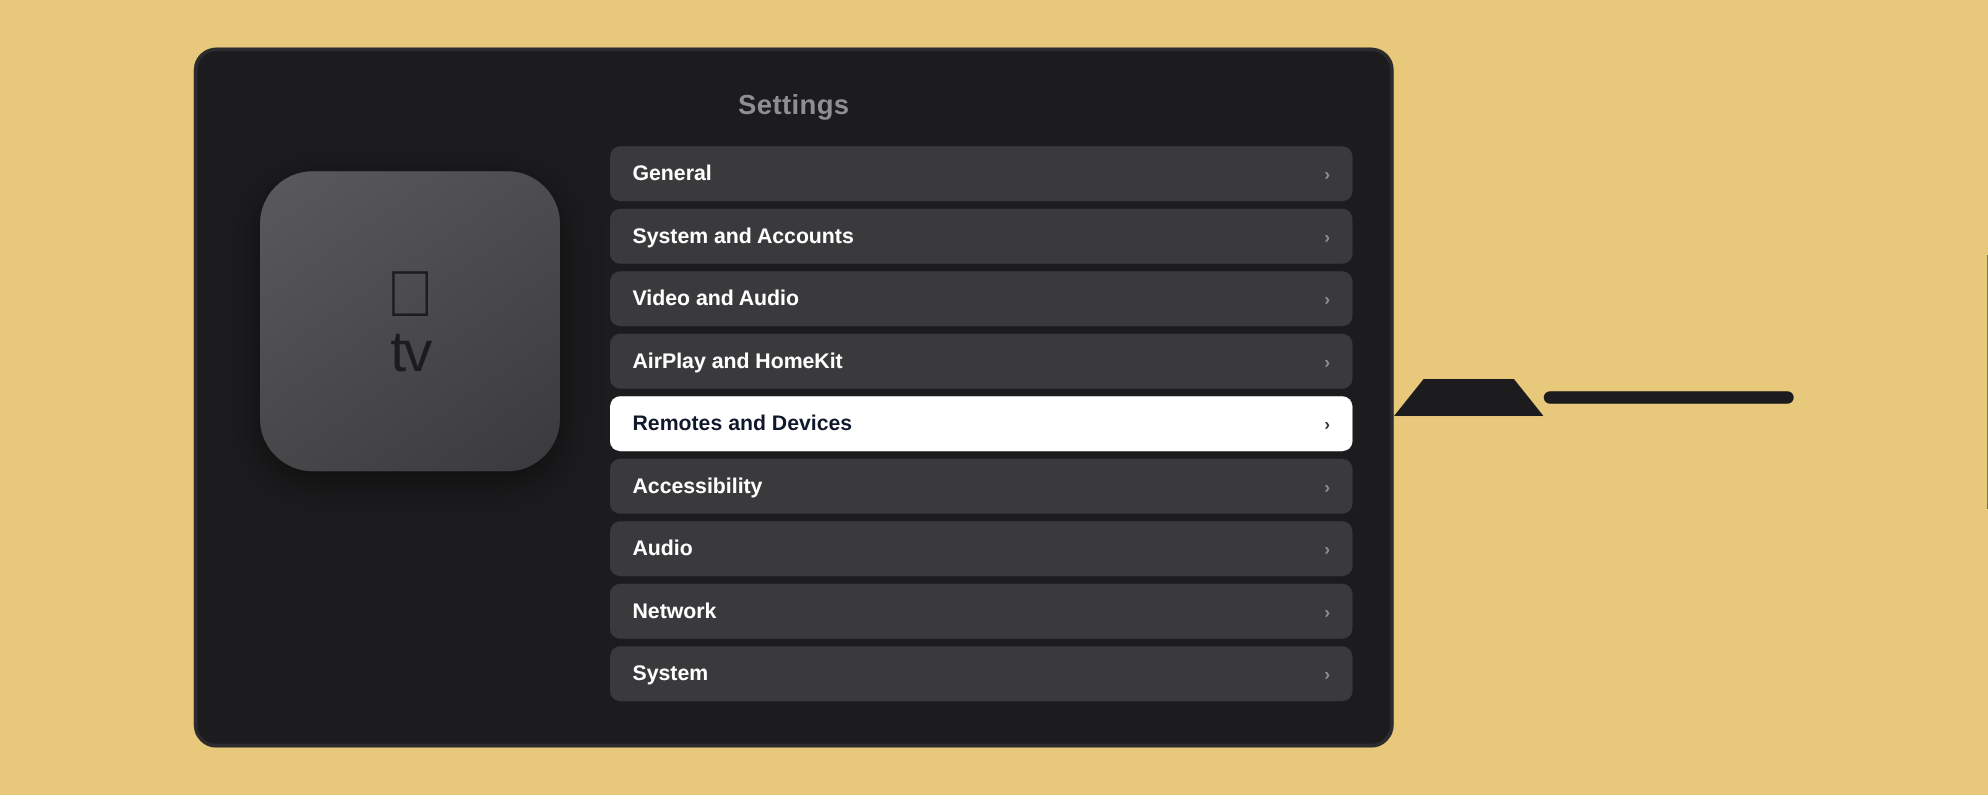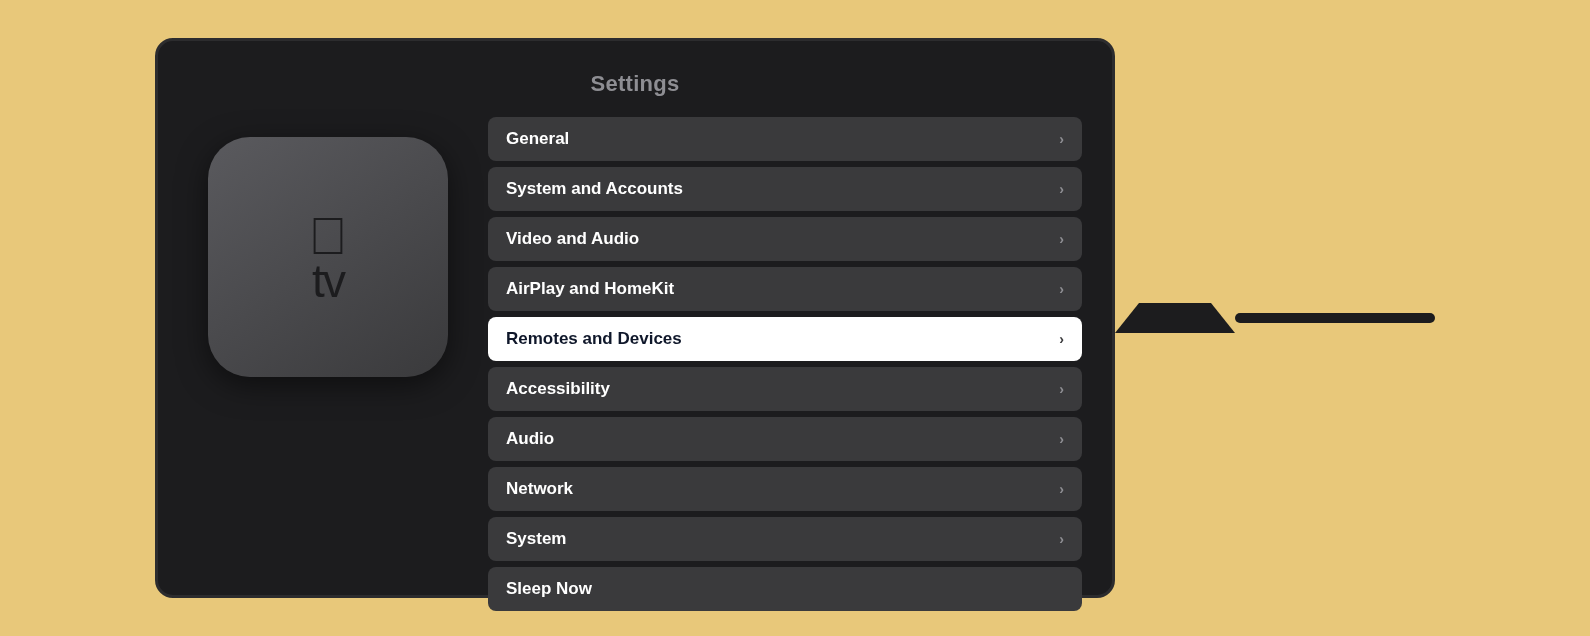--- a/index.html
+++ b/index.html
@@ -195,23 +195,20 @@
             <span class="chevron">›</span>
           </div>
           <div class="menu-item">
             <span class="menu-item-label">Network</span>
             <span class="chevron">›</span>
           </div>
           <div class="menu-item">
             <span class="menu-item-label">System</span>
             <span class="chevron">›</span>
           </div>
-          <div class="menu-item sleep-now-no-chevron">
-            <span class="menu-item-label">Sleep Now</span>
-          </div>
         </div>
 
     </div>
   </div>
 
   <div class="tv-stand"></div>
   <div class="tv-base"></div>
 </div>
 
 </body></html>

